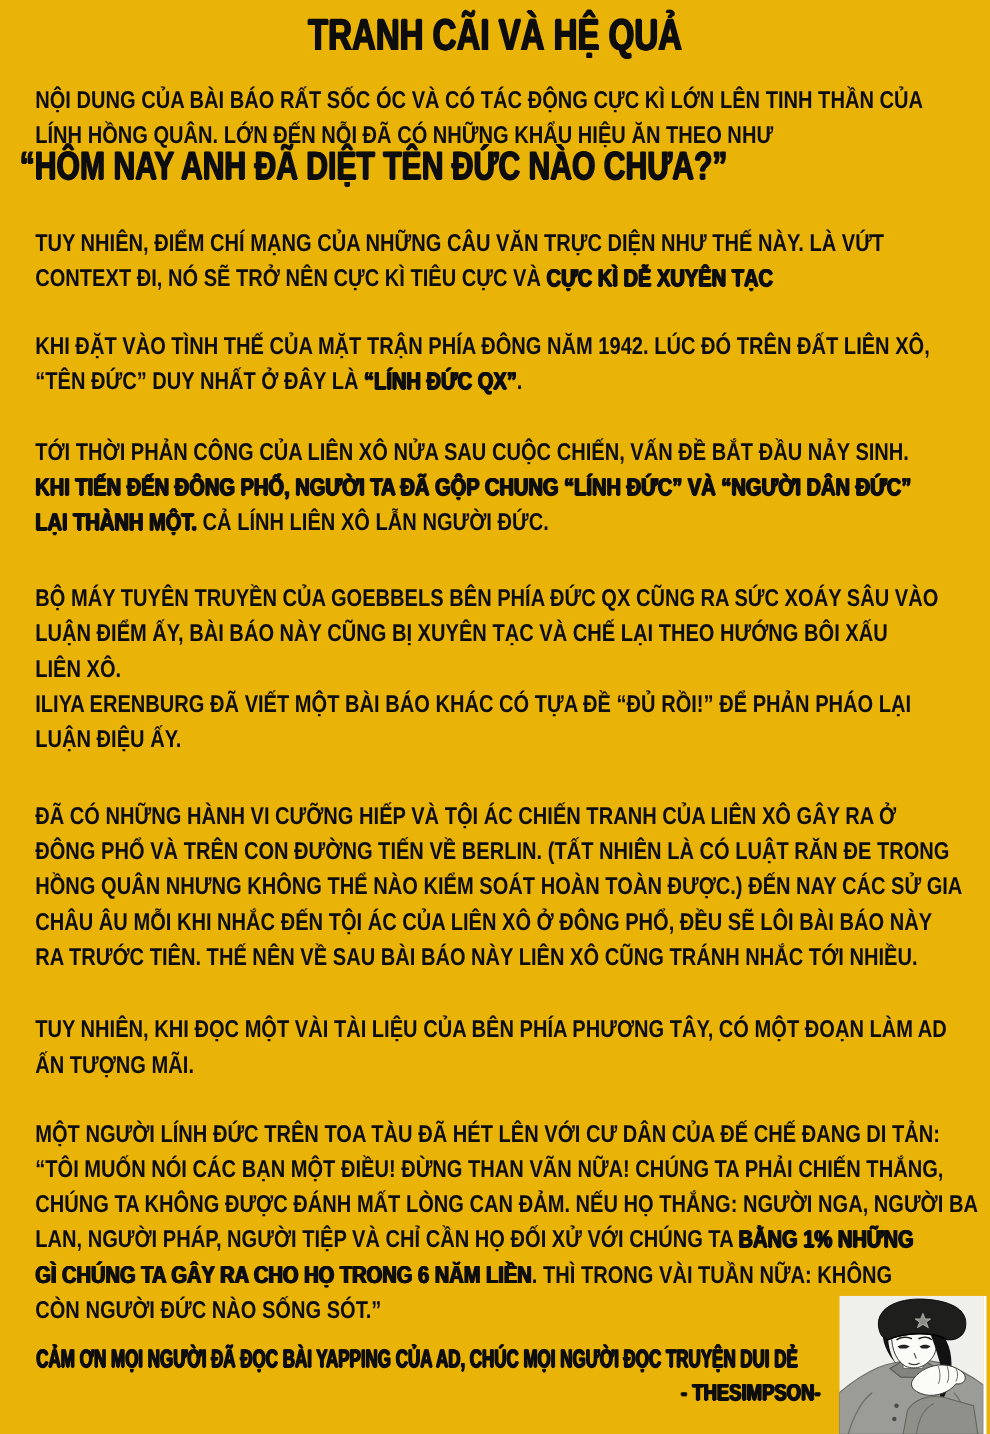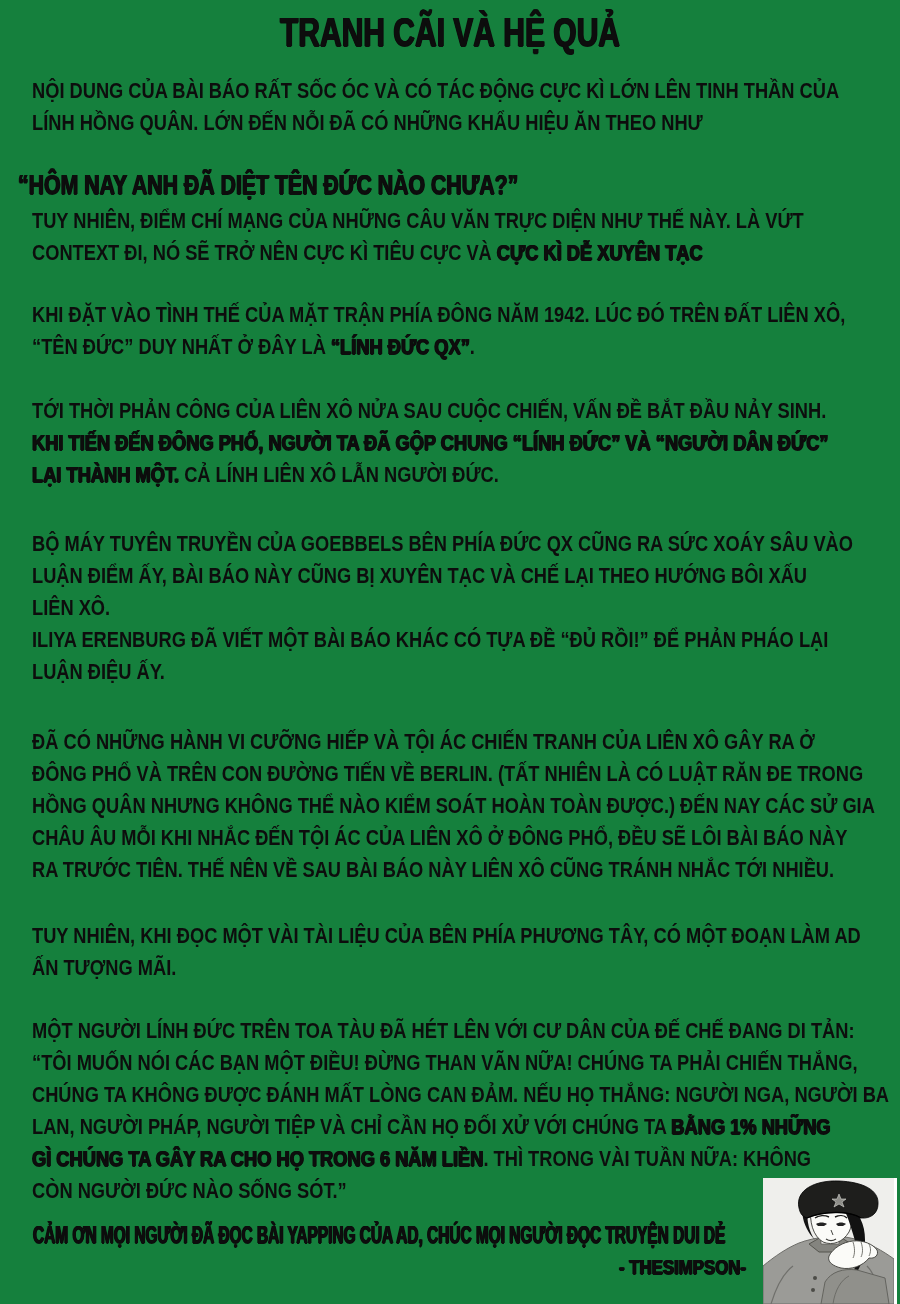--- a/index.html
+++ b/index.html
@@ -42,23 +42,22 @@
   .block .line{
     transform:scaleX(0.83);
     transform-origin:0 50%;
     white-space:pre;
   }
   .em{
     text-shadow:0.9px 0 currentColor,-0.9px 0 currentColor,0 0.7px currentColor;
   }
   .block.slogan{
     left:18px;
-    font-size:28px;
+    font-size:36px;
     line-height:34px;
-    margin-top:34px;
   }
   .block.slogan .line{transform:scaleX(0.76);}
   #content .block:nth-child(1){top:75px;}
   #content .block:nth-child(2){top:134px;}
   #content .block:nth-child(3){top:205px;}
   #content .block:nth-child(4){top:299px;}
   #content .block:nth-child(5){top:395px;}
   #content .block:nth-child(6){top:528px;}
   #content .block:nth-child(7){top:726px;}
   #content .block:nth-child(8){top:920px;}
@@ -88,21 +87,21 @@
   .illustration{
     position:absolute;
     left:763px; top:1178px;
     width:134px; height:126px;
   }
   .illustration svg{display:block;width:100%;height:100%;}
 </style>
 </head>
 <body>
 
-<div class="page" style="background: #15803d; color: rgb(13, 13, 13);">
+<div class="page" style="background: #eab308; color: rgb(13, 13, 13);">
 
   <h1 class="title heavy">TRANH CÃI VÀ HỆ QUẢ</h1>
 
   <div id="content">
       <div class="block"><div class="line"><span>NỘI DUNG CỦA BÀI BÁO RẤT SỐC ÓC VÀ CÓ TÁC ĐỘNG CỰC KÌ LỚN LÊN TINH THẦN CỦA</span></div><div class="line"><span>LÍNH HỒNG QUÂN. LỚN ĐẾN NỖI ĐÃ CÓ NHỮNG KHẨU HIỆU ĂN THEO NHƯ</span></div></div>
       <div class="block slogan"><div class="line"><span class="em">“HÔM NAY ANH ĐÃ DIỆT TÊN ĐỨC NÀO CHƯA?”</span></div></div>
       <div class="block"><div class="line"><span>TUY NHIÊN, ĐIỂM CHÍ MẠNG CỦA NHỮNG CÂU VĂN TRỰC DIỆN NHƯ THẾ NÀY. LÀ VỨT</span></div><div class="line"><span>CONTEXT ĐI, NÓ SẼ TRỞ NÊN CỰC KÌ TIÊU CỰC VÀ </span><span class="em">CỰC KÌ DỄ XUYÊN TẠC</span></div></div>
       <div class="block"><div class="line"><span>KHI ĐẶT VÀO TÌNH THẾ CỦA MẶT TRẬN PHÍA ĐÔNG NĂM 1942. LÚC ĐÓ TRÊN ĐẤT LIÊN XÔ,</span></div><div class="line"><span>“TÊN ĐỨC” DUY NHẤT Ở ĐÂY LÀ </span><span class="em">“LÍNH ĐỨC QX”</span><span>.</span></div></div>
       <div class="block"><div class="line"><span>TỚI THỜI PHẢN CÔNG CỦA LIÊN XÔ NỬA SAU CUỘC CHIẾN, VẤN ĐỀ BẮT ĐẦU NẢY SINH.</span></div><div class="line"><span class="em">KHI TIẾN ĐẾN ĐÔNG PHỔ, NGƯỜI TA ĐÃ GỘP CHUNG “LÍNH ĐỨC” VÀ “NGƯỜI DÂN ĐỨC”</span></div><div class="line"><span class="em">LẠI THÀNH MỘT.</span><span> CẢ LÍNH LIÊN XÔ LẪN NGƯỜI ĐỨC.</span></div></div>
       <div class="block"><div class="line"><span>BỘ MÁY TUYÊN TRUYỀN CỦA GOEBBELS BÊN PHÍA ĐỨC QX CŨNG RA SỨC XOÁY SÂU VÀO</span></div><div class="line"><span>LUẬN ĐIỂM ẤY, BÀI BÁO NÀY CŨNG BỊ XUYÊN TẠC VÀ CHẾ LẠI THEO HƯỚNG BÔI XẤU</span></div><div class="line"><span>LIÊN XÔ.</span></div><div class="line"><span>ILIYA ERENBURG ĐÃ VIẾT MỘT BÀI BÁO KHÁC CÓ TỰA ĐỀ “ĐỦ RỒI!” ĐỂ PHẢN PHÁO LẠI</span></div><div class="line"><span>LUẬN ĐIỆU ẤY.</span></div></div>

